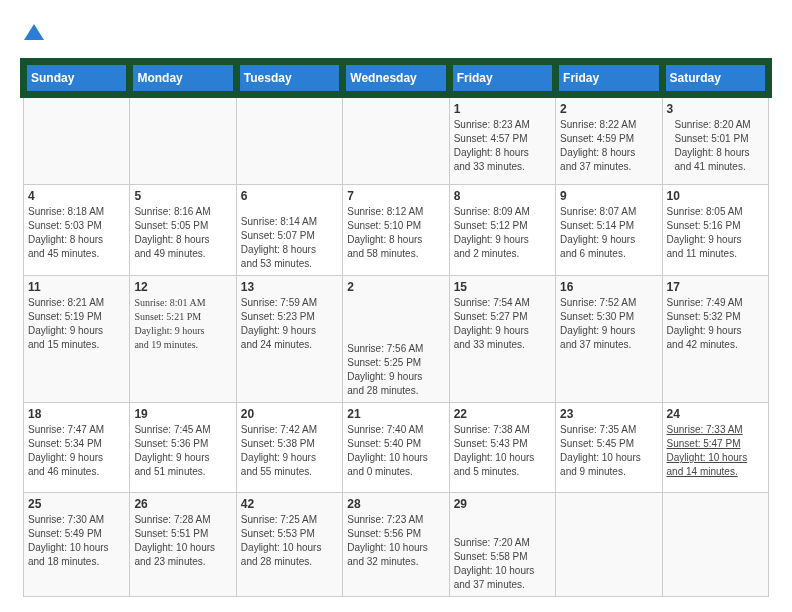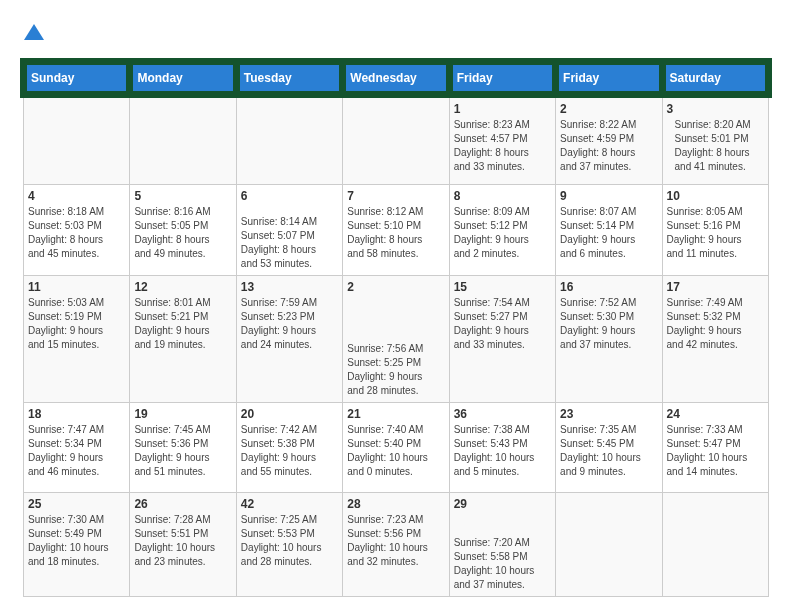--- a/index.html
+++ b/index.html
@@ -196,28 +196,28 @@
           <div class="day-number">10</div>
           <div class="day-info" style="white-space: pre-line;">Sunrise: 8:05 AM
 Sunset: 5:16 PM
 Daylight: 9 hours
 and 11 minutes.</div>
         </td>
       </tr>
       <tr>
         <td>
           <div class="day-number">11</div>
-          <div class="day-info" style="white-space: pre-line;">Sunrise: 5:03 AM
+          <div class="day-info" style="white-space: pre-line;">Sunrise: 8:21 AM
 Sunset: 5:19 PM
 Daylight: 9 hours
 and 15 minutes.</div>
         </td>
         <td>
           <div class="day-number">12</div>
-          <div class="day-info" style="white-space: pre-line;">Sunrise: 8:01 AM
+          <div class="day-info" style="white-space: pre-line; font-family: Liberation Serif, serif;">Sunrise: 8:01 AM
 Sunset: 5:21 PM
 Daylight: 9 hours
 and 19 minutes.</div>
         </td>
         <td>
           <div class="day-number">13</div>
           <div class="day-info" style="white-space: pre-line;">Sunrise: 7:59 AM
 Sunset: 5:23 PM
 Daylight: 9 hours
 and 24 minutes.</div>
@@ -274,36 +274,36 @@
 and 55 minutes.</div>
         </td>
         <td>
           <div class="day-number">21</div>
           <div class="day-info" style="white-space: pre-line;">Sunrise: 7:40 AM
 Sunset: 5:40 PM
 Daylight: 10 hours
 and 0 minutes.</div>
         </td>
         <td>
-          <div class="day-number">36</div>
+          <div class="day-number">22</div>
           <div class="day-info" style="white-space: pre-line;">Sunrise: 7:38 AM
 Sunset: 5:43 PM
 Daylight: 10 hours
 and 5 minutes.</div>
         </td>
         <td>
           <div class="day-number">23</div>
           <div class="day-info" style="white-space: pre-line;">Sunrise: 7:35 AM
 Sunset: 5:45 PM
 Daylight: 10 hours
 and 9 minutes.</div>
         </td>
         <td>
           <div class="day-number">24</div>
-          <div class="day-info" style="white-space: pre-line;">Sunrise: 7:33 AM
+          <div class="day-info" style="white-space: pre-line; text-decoration: underline;">Sunrise: 7:33 AM
 Sunset: 5:47 PM
 Daylight: 10 hours
 and 14 minutes.</div>
         </td>
       </tr>
       <tr>
         <td>
           <div class="day-number">25</div>
           <div class="day-info" style="white-space: pre-line;">Sunrise: 7:30 AM
 Sunset: 5:49 PM

